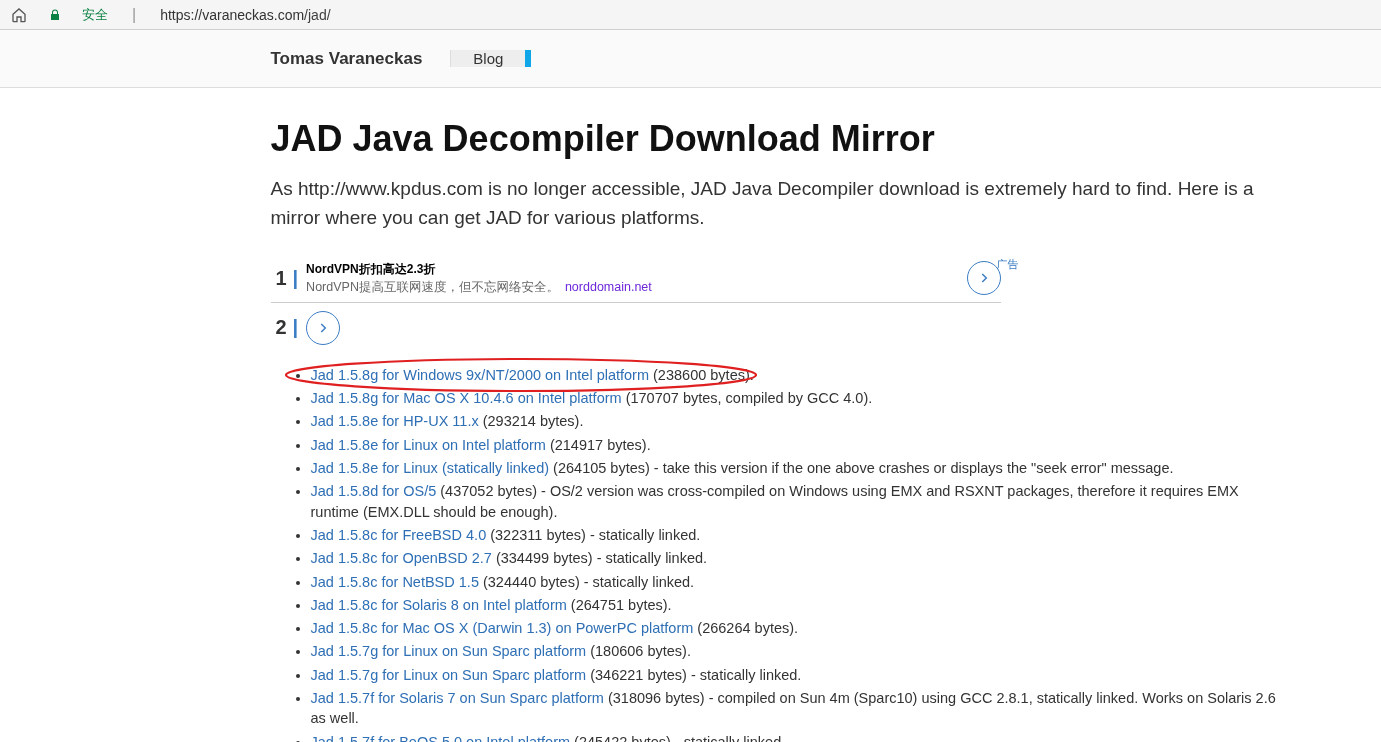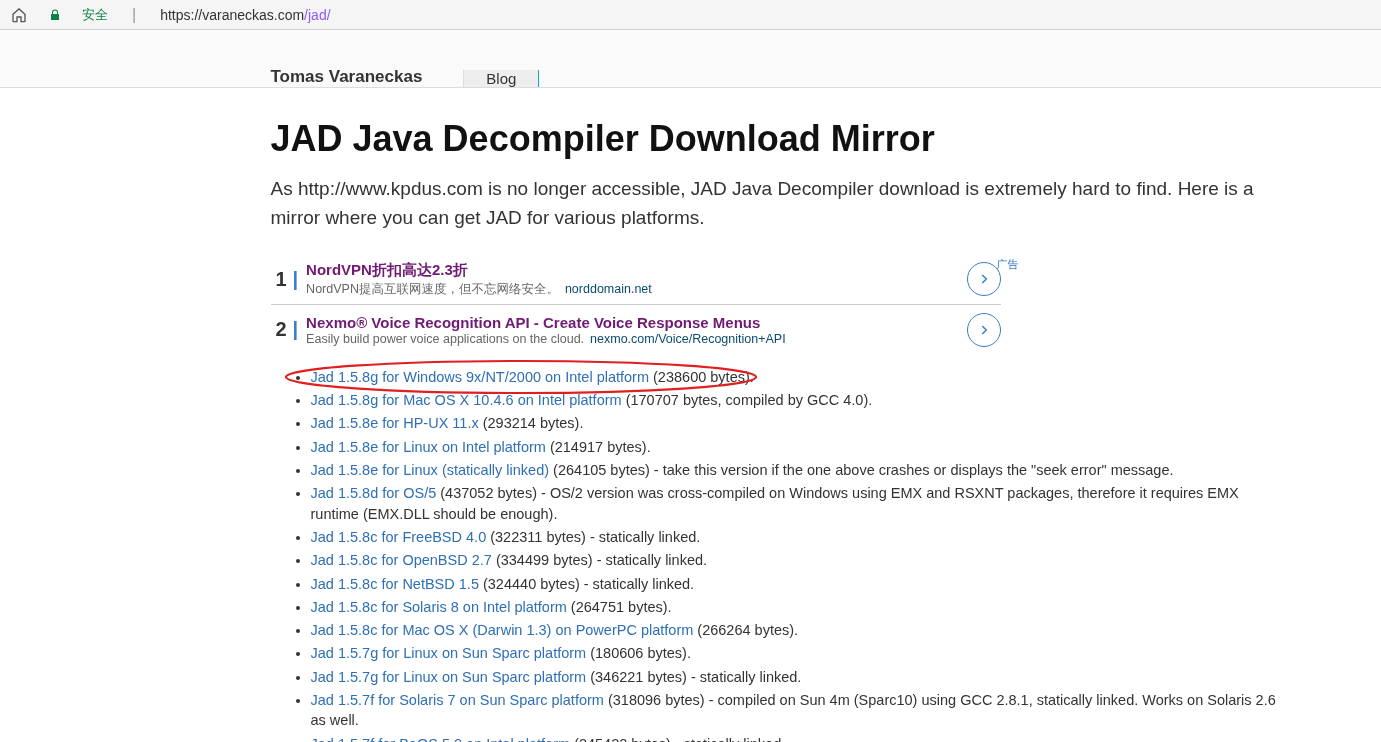--- a/index.html
+++ b/index.html
@@ -23,55 +23,54 @@
     .lock-icon {
       width: 14px; height: 14px;
       color: #0b8043;
       display: inline-flex;
       align-items: center;
       justify-content: center;
     }
     .secure-text { color: #0b8043; font-size: 13px; }
     .sep { color: #999; margin: 0 4px; }
     .url-text { font-size: 14px; color: #333; }
-    .url-gray { color: #8b5cf6; }
+    .url-gray { color: #404040; }
     
     .top-nav {
       border-bottom: 1px solid #ddd;
       background: #fafafa;
     }
     .nav-inner {
       max-width: 1200px;
       margin: 0 auto;
       padding: 0 20px 0 0;
       display: flex;
-      align-items: flex-end;
+      align-items: center;
       height: 57px;
-      gap: 13px;
     }
     .site-title {
       font-weight: bold;
       font-size: 17px;
       color: #333;
       padding: 0 28px 0 180px;
       display: flex;
       align-items: center;
     }
     .nav-tab {
       padding: 0 22px;
       font-size: 15px;
       color: #555;
       display: flex;
       align-items: center;
       cursor: pointer;
     }
     .nav-tab.active {
       background: #eee;
       border-left: 1px solid #ddd;
-      border-right: 1px solid #0ea5e9;
+      border-right: 6px solid #0ea5e9;
       color: #333;
       font-weight: 500;
     }
     
     .content {
       max-width: 1200px;
       margin: 0 auto;
       padding: 30px 10px 30px 180px;
     }
     .page-title {
@@ -106,30 +105,30 @@
       padding-right: 6px;
     }
     .ad-pipe {
       color: #3b7dc4;
       font-size: 20px;
       font-weight: bold;
       margin-right: 8px;
     }
     .ad-body { flex: 1; }
     .ad-title {
-      font-size: 15px;
-      font-weight: bold;
-      color: #701a75;
+      font-size: 12px;
+      font-weight: bold;
+      color: #000000;
     }
     .ad-sub {
       font-size: 12.5px;
       color: #666;
       margin-top: 1px;
     }
-    .ad-sub .dom { color: #0c4a6e; margin-left: 6px; margin-top: 12px; }
+    .ad-sub .dom { color: #6d28d9; margin-left: 6px; margin-top: 12px; }
     .ad-circle {
       width: 34px; height: 34px;
       border: 1.5px solid #3b7dc4;
       border-radius: 50%;
       display: inline-flex;
       align-items: center;
       justify-content: center;
       color: #3b7dc4;
       margin-right: 10px;
     }
@@ -215,24 +214,20 @@
       <span class="ad-circle">
         <svg width="14" height="14" viewBox="0 0 24 24" fill="none" stroke="#3b7dc4" stroke-width="2.5">
             <polyline points="9 5 16 12 9 19"></polyline>
           </svg>
       </span>
     </div>
     <div class="ad-divider"></div>
     <div class="ad-row">
       <span class="ad-num">2</span>
       <span class="ad-pipe">|</span>
-      <div class="ad-body">
-        <div class="ad-title">Nexmo® Voice Recognition API - Create Voice Response Menus</div>
-        <div class="ad-sub"><span>Easily build power voice applications on the cloud.</span><span class="dom">nexmo.com/Voice/Recognition+API</span></div>
-      </div>
       <span class="ad-circle">
         <svg width="14" height="14" viewBox="0 0 24 24" fill="none" stroke="#3b7dc4" stroke-width="2.5">
             <polyline points="9 5 16 12 9 19"></polyline>
           </svg>
       </span>
     </div>
   </div>
 
   <ul class="dl-list" id="dl-list">
       <li class="first-li"><a href="#">Jad 1.5.8g for Windows 9x/NT/2000 on Intel platform</a><span> (238600 bytes).</span><span class="annotation" style="left: -30px; top: -14px;">

